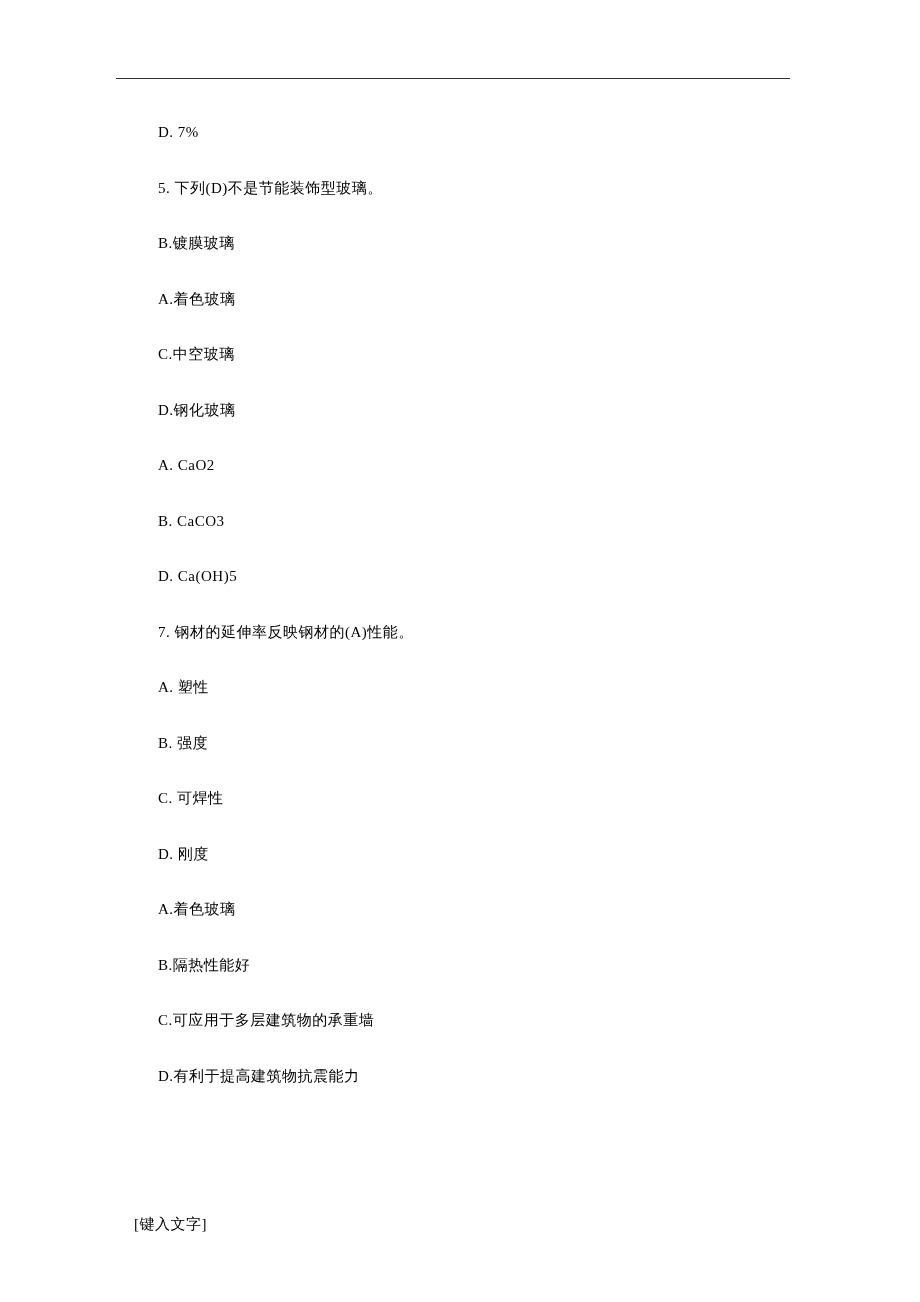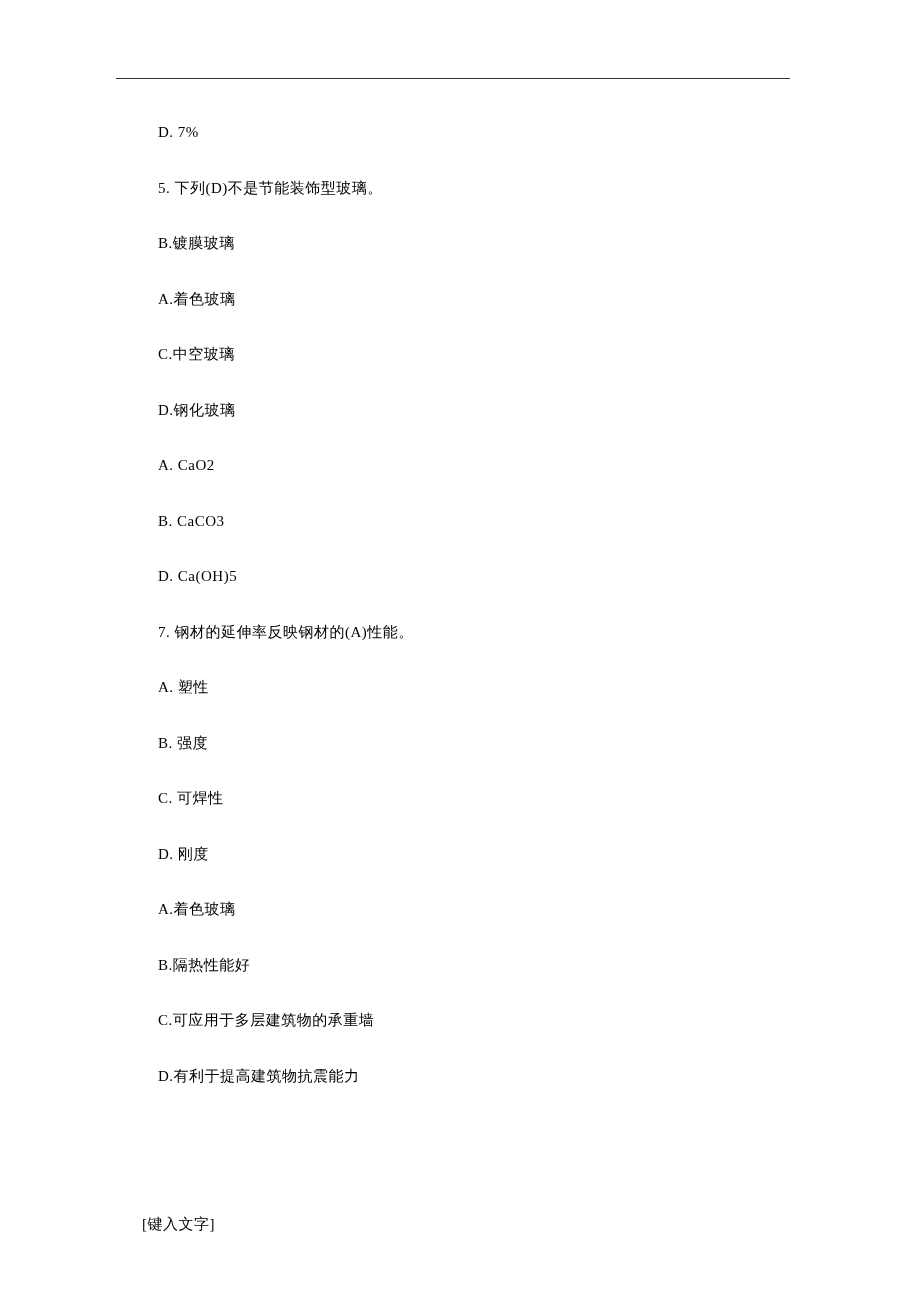--- a/index.html
+++ b/index.html
@@ -27,21 +27,21 @@
     .text-line {
       font-size: 15px;
       color: #000;
       line-height: 1.5;
       margin-bottom: 33px;
       letter-spacing: 0.5px;
     }
     .footer-text {
       position: absolute;
       bottom: 68px;
-      left: 142px;
+      left: 134px;
       font-size: 15px;
       color: #000;
       letter-spacing: 0.5px;
     }
   </style>
 </head>
 <body>
 
 <div class="page-container">
   <div class="header-line"></div>

